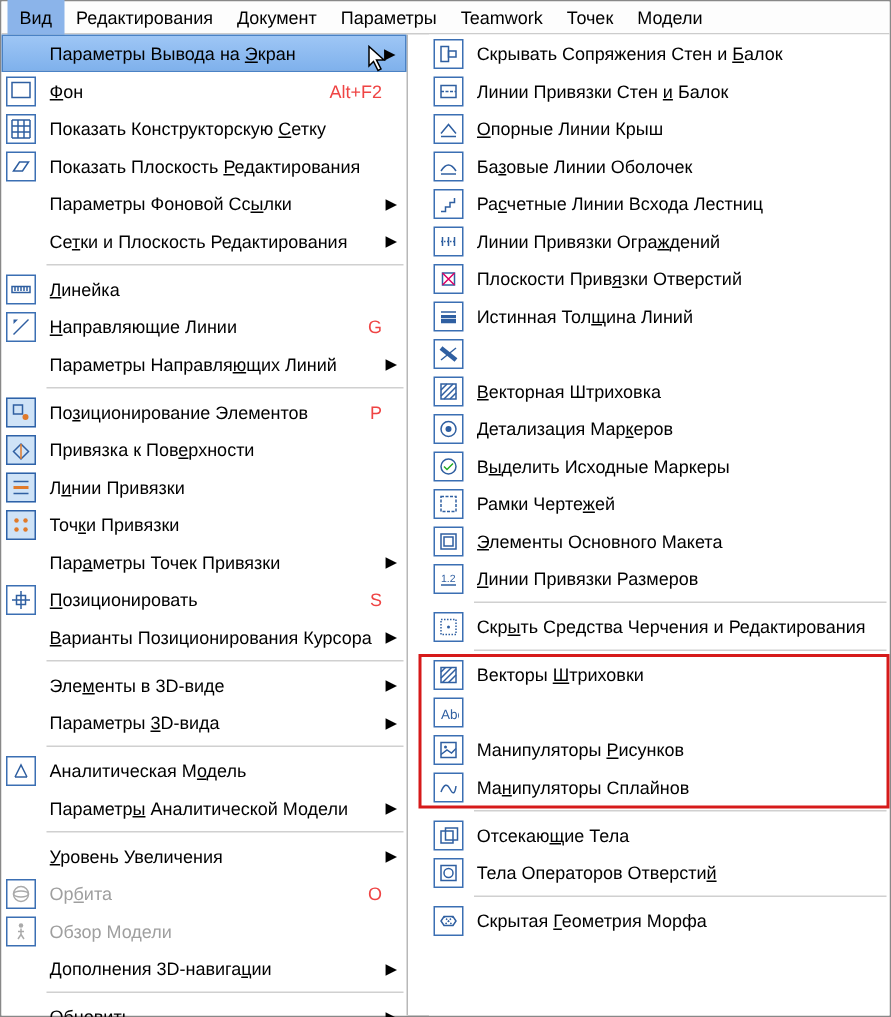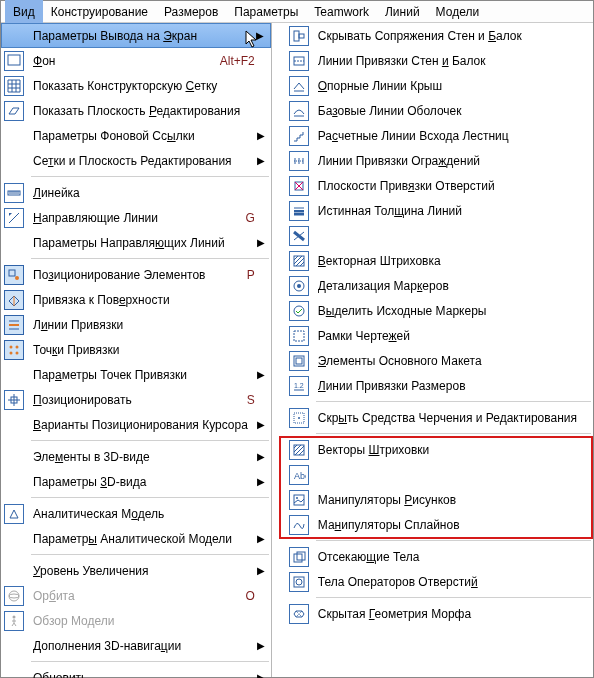--- a/index.html
+++ b/index.html
@@ -89,21 +89,21 @@
     background: #cfe3f7;
     border-color: #2e62a8;
   }
   .row .label {
     flex: 1;
     white-space: nowrap;
     overflow: hidden;
   }
   .row .shortcut {
     margin-left: 6px;
-    color: #7f1d1d;
+    color: #ef4444;
   }
   .row .sub {
     width: 10px;
     text-align: right;
     font-size: 10px;
     color: #000;
   }
   .row.disabled .label, .row.disabled .iconcell, .row.disabled .sub {
     color: #9f9f9f;
   }
@@ -124,25 +124,25 @@
     pointer-events: none;
   }
   u { text-decoration: underline; }
 </style>
 </head>
 <body>
 
 <div class="container">
   <div class="menubar" id="menubar">
       <div class="mitem active">Вид</div>
-      <div class="mitem">Конструирование</div>
-      <div class="mitem">Размеров</div>
+      <div class="mitem">Редактирования</div>
+      <div class="mitem">Документ</div>
       <div class="mitem">Параметры</div>
       <div class="mitem">Teamwork</div>
-      <div class="mitem">Линий</div>
+      <div class="mitem">Точек</div>
       <div class="mitem">Модели</div>
     </div>
   <div class="columns">
     <div class="leftcol" id="leftcol">
         <div class="row selected">
           <div class="iconcell"></div>
           <div class="label">Параметры Вывода на <u>Э</u>кран</div>
           <div class="sub">▶</div>
         </div>
         <div class="row">

